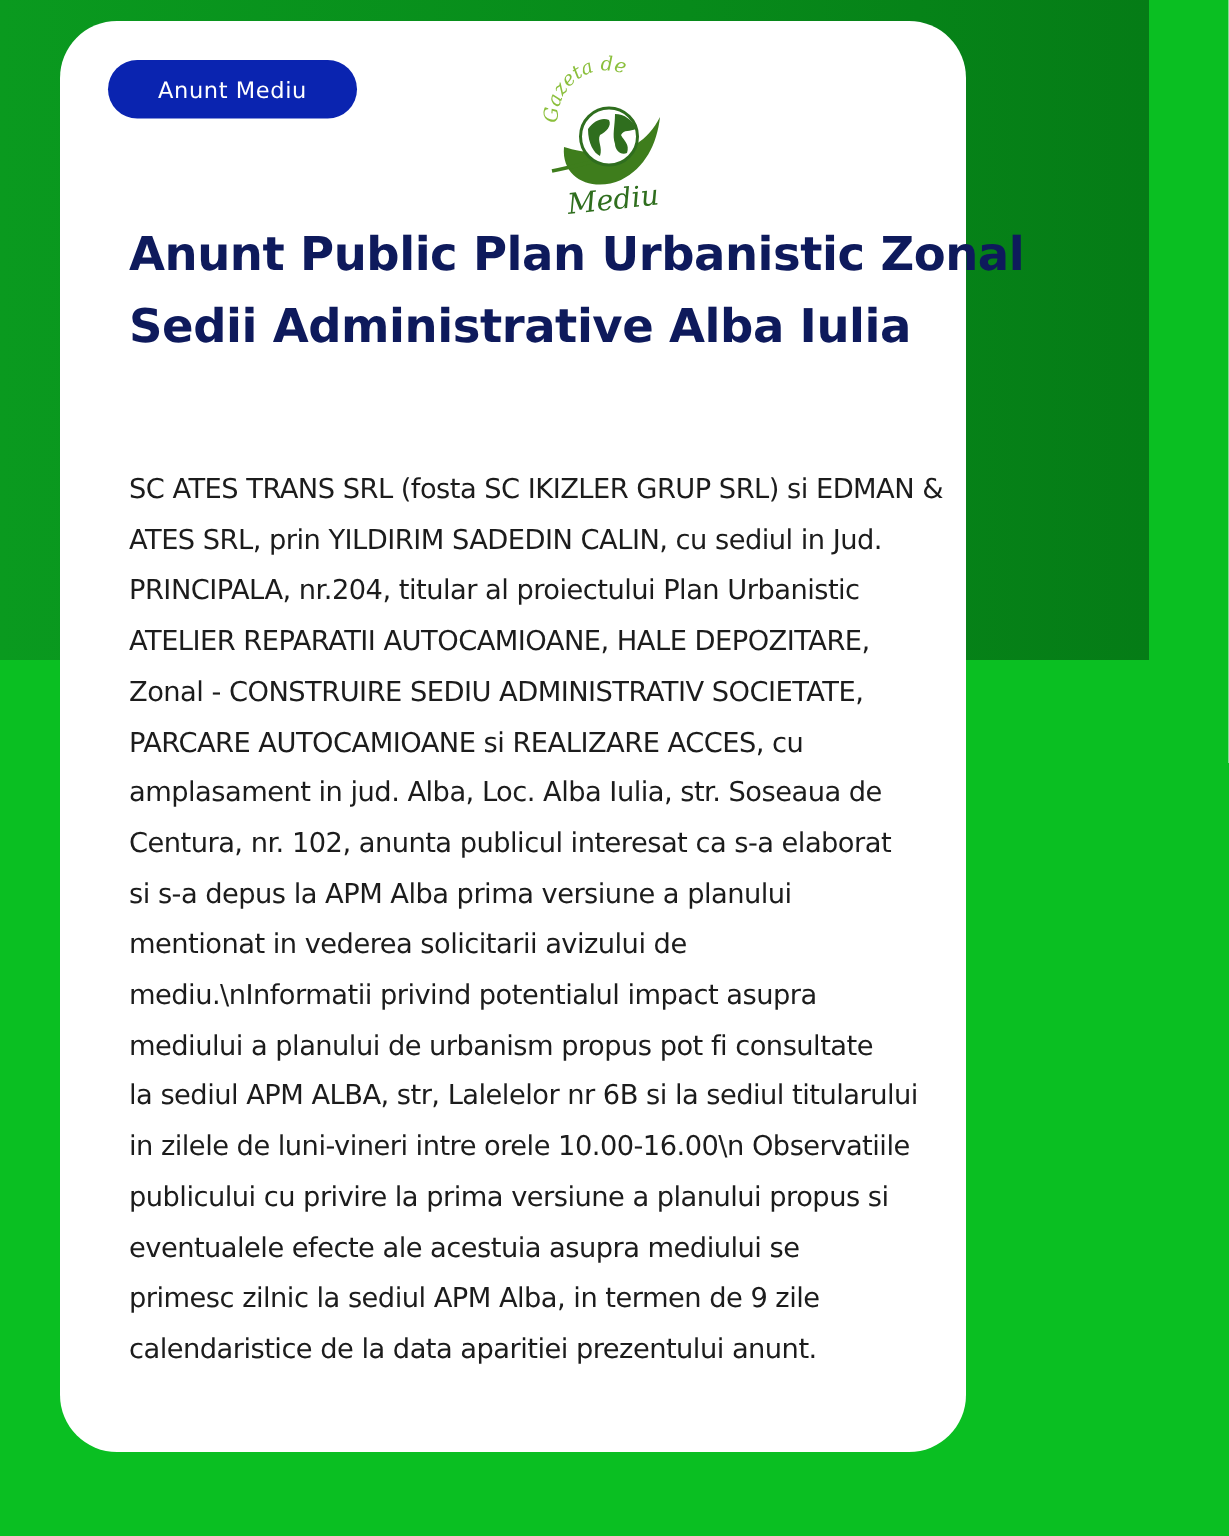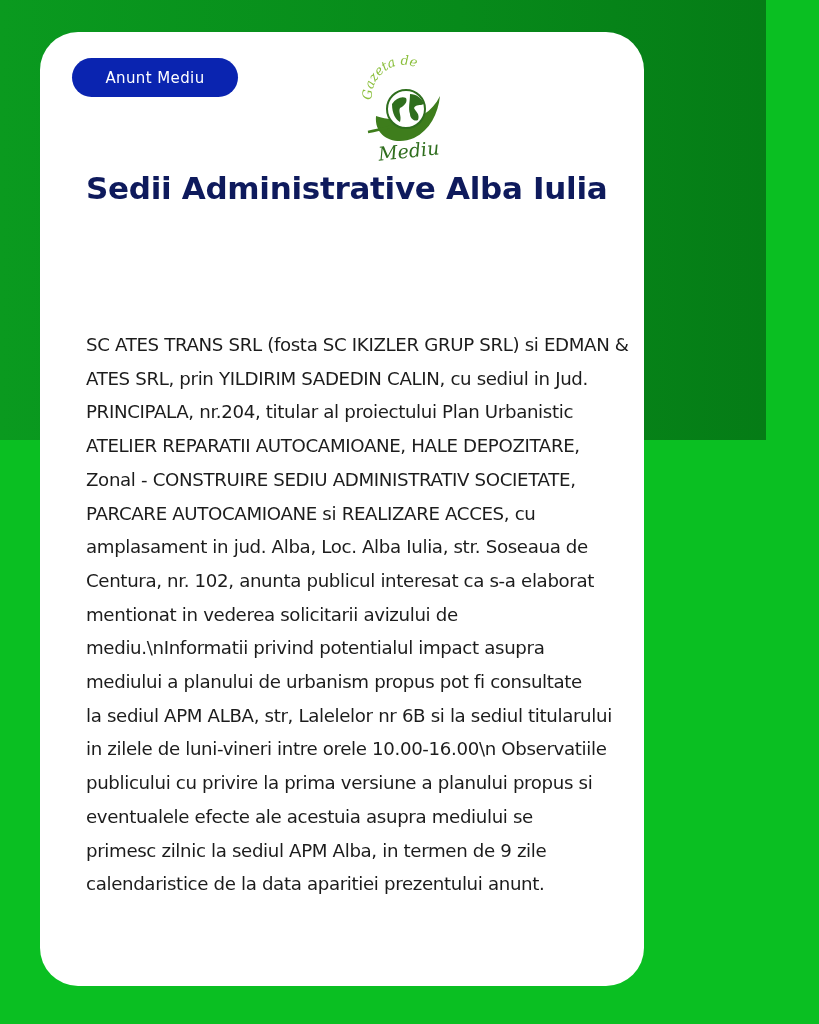--- a/index.html
+++ b/index.html
@@ -6,21 +6,21 @@
   body {
     width: 819px; height: 1024px; position: relative; overflow: hidden;
     background: #0abf22;
     font-family: "Liberation Sans", sans-serif;
   }
   .bg-block {
     position: absolute; left: 0; top: 0; width: 766px; height: 440px;
     background: linear-gradient(90deg, #0a9a1f 0%, #078a1a 60%, #057c16 100%);
   }
   .card {
-    position: absolute; left: 40px; top: 32px; width: 604px; height: 954px;
+    position: absolute; left: 40px; top: 14px; width: 604px; height: 954px;
     background: #ffffff; border-radius: 38px; text-decoration: underline;
   }
   .badge {
     position: absolute; left: 32px; top: 26px; width: 166px; height: 39px;
     background: #0a24b0; border-radius: 20px; color: #ffffff;
     font-family: "DejaVu Sans", sans-serif; font-size: 15px; letter-spacing: 0.4px;
     display: flex; align-items: center; justify-content: center;
   }
   .logo {
     position: absolute; left: 318px; top: 22px; width: 92px; height: 110px;
@@ -62,32 +62,34 @@
       <path d="M10,78 C20,76 28,74 36,72" stroke="#3e7d1c" stroke-width="2.5" fill="none"></path>
 
       <circle cx="48" cy="55" r="19" fill="#ffffff" stroke="#2f6e1e" stroke-width="2"></circle>
       <path d="M34,50 C38,44 44,42 48,44 C50,48 46,52 42,54 C40,58 44,62 42,68 C38,66 34,60 34,50 Z" fill="#2f6e1e"></path>
       <path d="M52,40 C58,40 64,44 66,50 C62,52 58,50 56,54 C58,58 62,60 60,66 C56,68 52,64 52,60 C50,54 52,48 52,40 Z" fill="#2f6e1e"></path>
       <text x="20" y="104" font-family="DejaVu Serif, serif" font-size="19" fill="#2f6e1e" font-style="italic" transform="rotate(-6 46 96)">Mediu</text>
     </svg>
   </div>
 
   <h1 class="title">
+    <span>Anunt Public Plan Urbanistic Zonal</span>
     <span>Sedii Administrative Alba Iulia</span>
   </h1>
 
   <div class="body">
     <span>SC ATES TRANS SRL (fosta SC IKIZLER GRUP SRL) si EDMAN &amp;</span>
     <span>ATES SRL, prin YILDIRIM SADEDIN CALIN, cu sediul in Jud.</span>
     <span>PRINCIPALA, nr.204, titular al proiectului Plan Urbanistic</span>
     <span>ATELIER REPARATII AUTOCAMIOANE, HALE DEPOZITARE,</span>
     <span>Zonal - CONSTRUIRE SEDIU ADMINISTRATIV SOCIETATE,</span>
     <span>PARCARE AUTOCAMIOANE si REALIZARE ACCES, cu</span>
     <span>amplasament in jud. Alba, Loc. Alba Iulia, str. Soseaua de</span>
     <span>Centura, nr. 102, anunta publicul interesat ca s-a elaborat</span>
+    <span>si s-a depus la APM Alba prima versiune a planului</span>
     <span>mentionat in vederea solicitarii avizului de</span>
     <span>mediu.\nInformatii privind potentialul impact asupra</span>
     <span>mediului a planului de urbanism propus pot fi consultate</span>
     <span>la sediul APM ALBA, str, Lalelelor nr 6B si la sediul titularului</span>
     <span>in zilele de luni-vineri intre orele 10.00-16.00\n Observatiile</span>
     <span>publicului cu privire la prima versiune a planului propus si</span>
     <span>eventualele efecte ale acestuia asupra mediului se</span>
     <span>primesc zilnic la sediul APM Alba, in termen de 9 zile</span>
     <span>calendaristice de la data aparitiei prezentului anunt.</span>
   </div>

